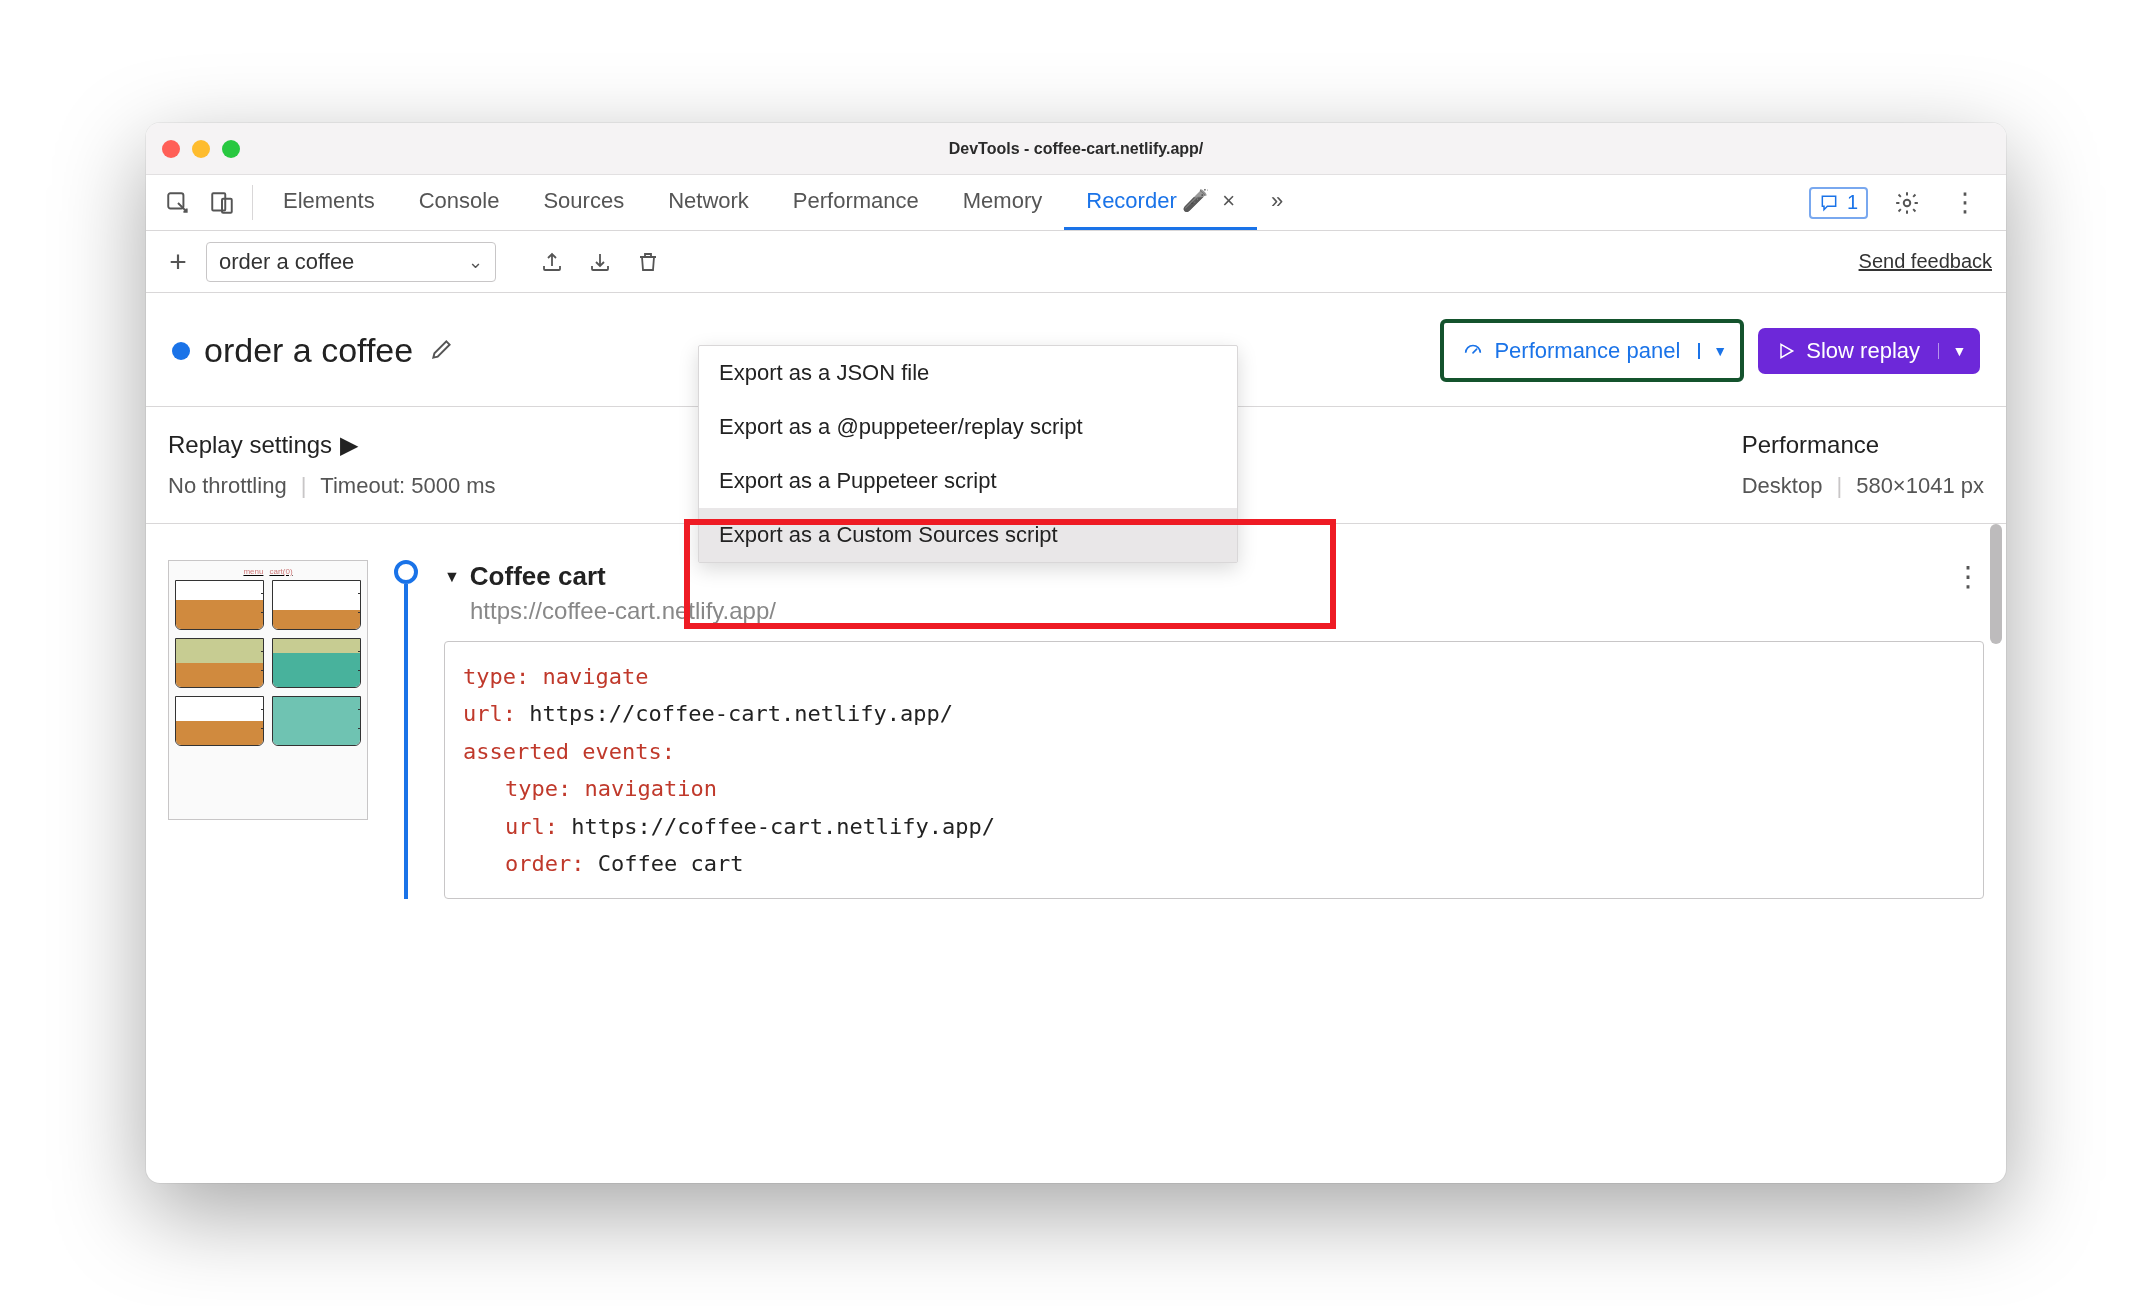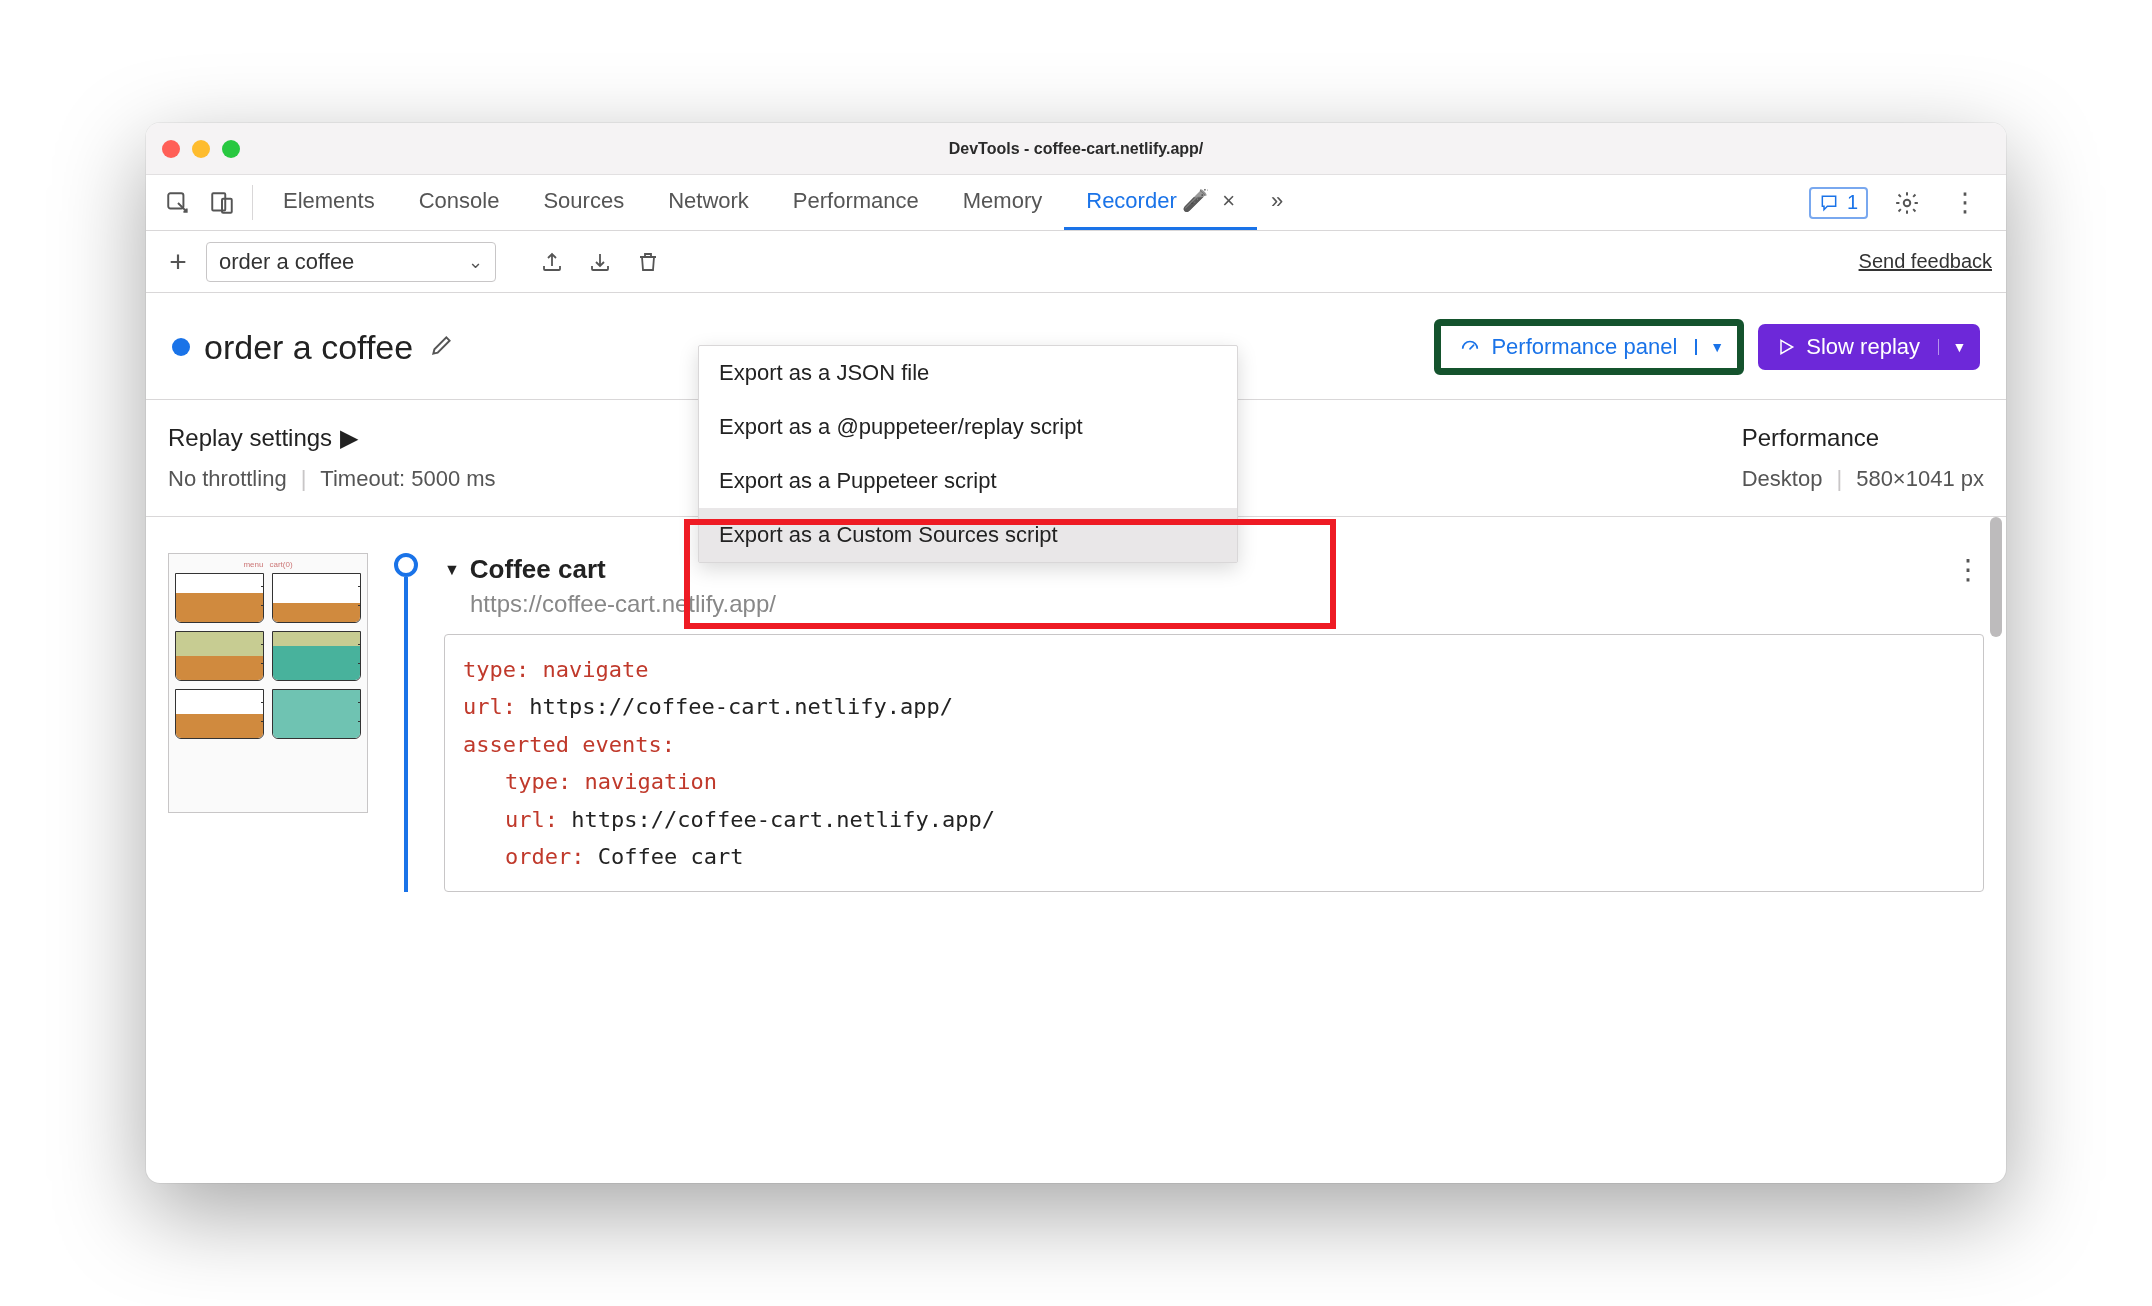--- a/index.html
+++ b/index.html
@@ -91,21 +91,21 @@
   
   .header {
     padding: 26px 26px 24px 26px; border-bottom:1px solid #d9d7d8;
     display:flex; align-items:center;
   }
   .dotblue { width:18px; height:18px; border-radius:50%; background:#1a73e8; margin-right:14px;}
   .rectitle { font-size:34px; font-weight:400; color:#222;}
   .pencil { margin-left:16px; color:#555;}
   .header .spacer { flex:1; }
   .btn-outline {
-    border:7px solid #14532d; color:#1a73e8; height:56px;
+    border:4px solid #14532d; color:#1a73e8; height:63px;
     display:flex; align-items:center; border-radius:6px; overflow:hidden;
     font-size:22px;
   }
   .btn-outline .main { padding: 0 18px; display:flex; align-items:center; gap:10px;}
   .btn-outline .drop { border-left:2px solid #1a73e8; width:42px; display:flex; align-items:center; justify-content:center;}
   .btn-fill {
     background:#6d28d9; color:#fff; height:46px; display:flex; align-items:center;
     border-radius:7px; overflow:hidden; font-size:22px; margin-left:14px;
   }
   .btn-fill .main { padding:0 18px; display:flex; align-items:center; gap:10px;}
@@ -133,21 +133,21 @@
   .col { display:flex; flex-direction:column; gap:14px;}
   .lbl { font-size:24px; color:#222; display:flex; align-items:center; gap:8px;}
   .subrow { display:flex; align-items:center; gap:14px; font-size:22px; color:#555;}
   .subrow .sep { color:#c8c6c7;}
   .envcol { margin-left:auto; text-align:left;}
   
   .steps { flex:1; overflow:auto; padding:36px 22px; position:relative;}
   .stepwrap { display:flex; gap:26px; }
   .thumb {
     width:200px; height:260px; border:1px solid #c8c6c7; background:#fafafa;
-    padding:6px; flex-shrink:0;
+    padding:6px; flex-shrink:0;text-decoration:underline;
   }
   .thumb .trow{display:flex;justify-content:center;gap:6px;margin-bottom:4px;}
   .thumb .tt{font-size:8px;color:#c77;}
   .thumb .grid{display:grid;grid-template-columns:1fr 1fr;gap:8px;}
   .cup{height:50px;border:1px solid #333;border-radius:0 0 6px 6px;position:relative;background:#fff;overflow:hidden}
   .cup::after{content:'';position:absolute;right:-7px;top:12px;width:8px;height:18px;border:1.5px solid #333;border-left:none;border-radius:0 8px 8px 0}
   .fill1{position:absolute;bottom:0;left:0;right:0;height:60%;background:#d08a3e}
   .fill2{position:absolute;bottom:0;left:0;right:0;height:40%;background:#d08a3e}
   .fill3{position:absolute;bottom:0;left:0;right:0;height:100%;background:linear-gradient(#c7cc92 50%,#d08a3e 50%)}
   .fill4{position:absolute;bottom:0;left:0;right:0;height:100%;background:linear-gradient(#c7cc92 30%,#48b29c 30%)}

